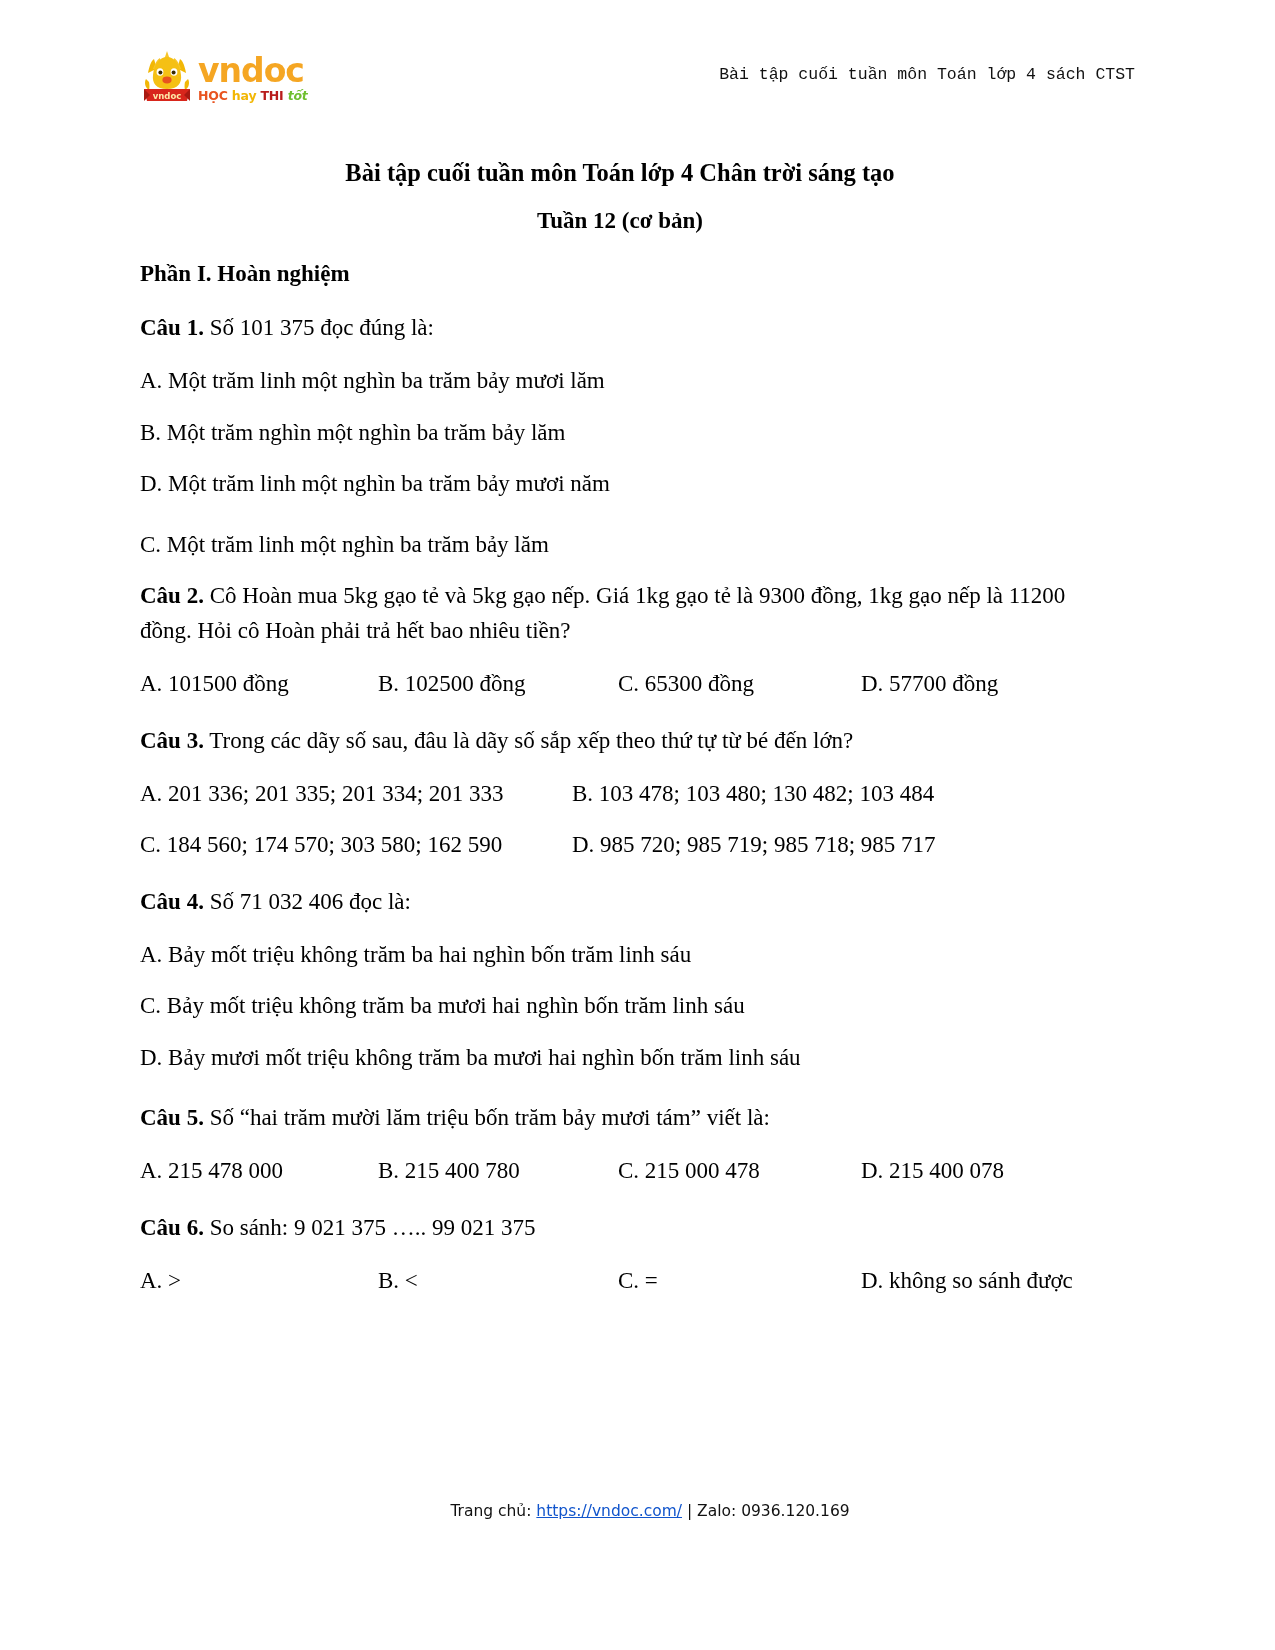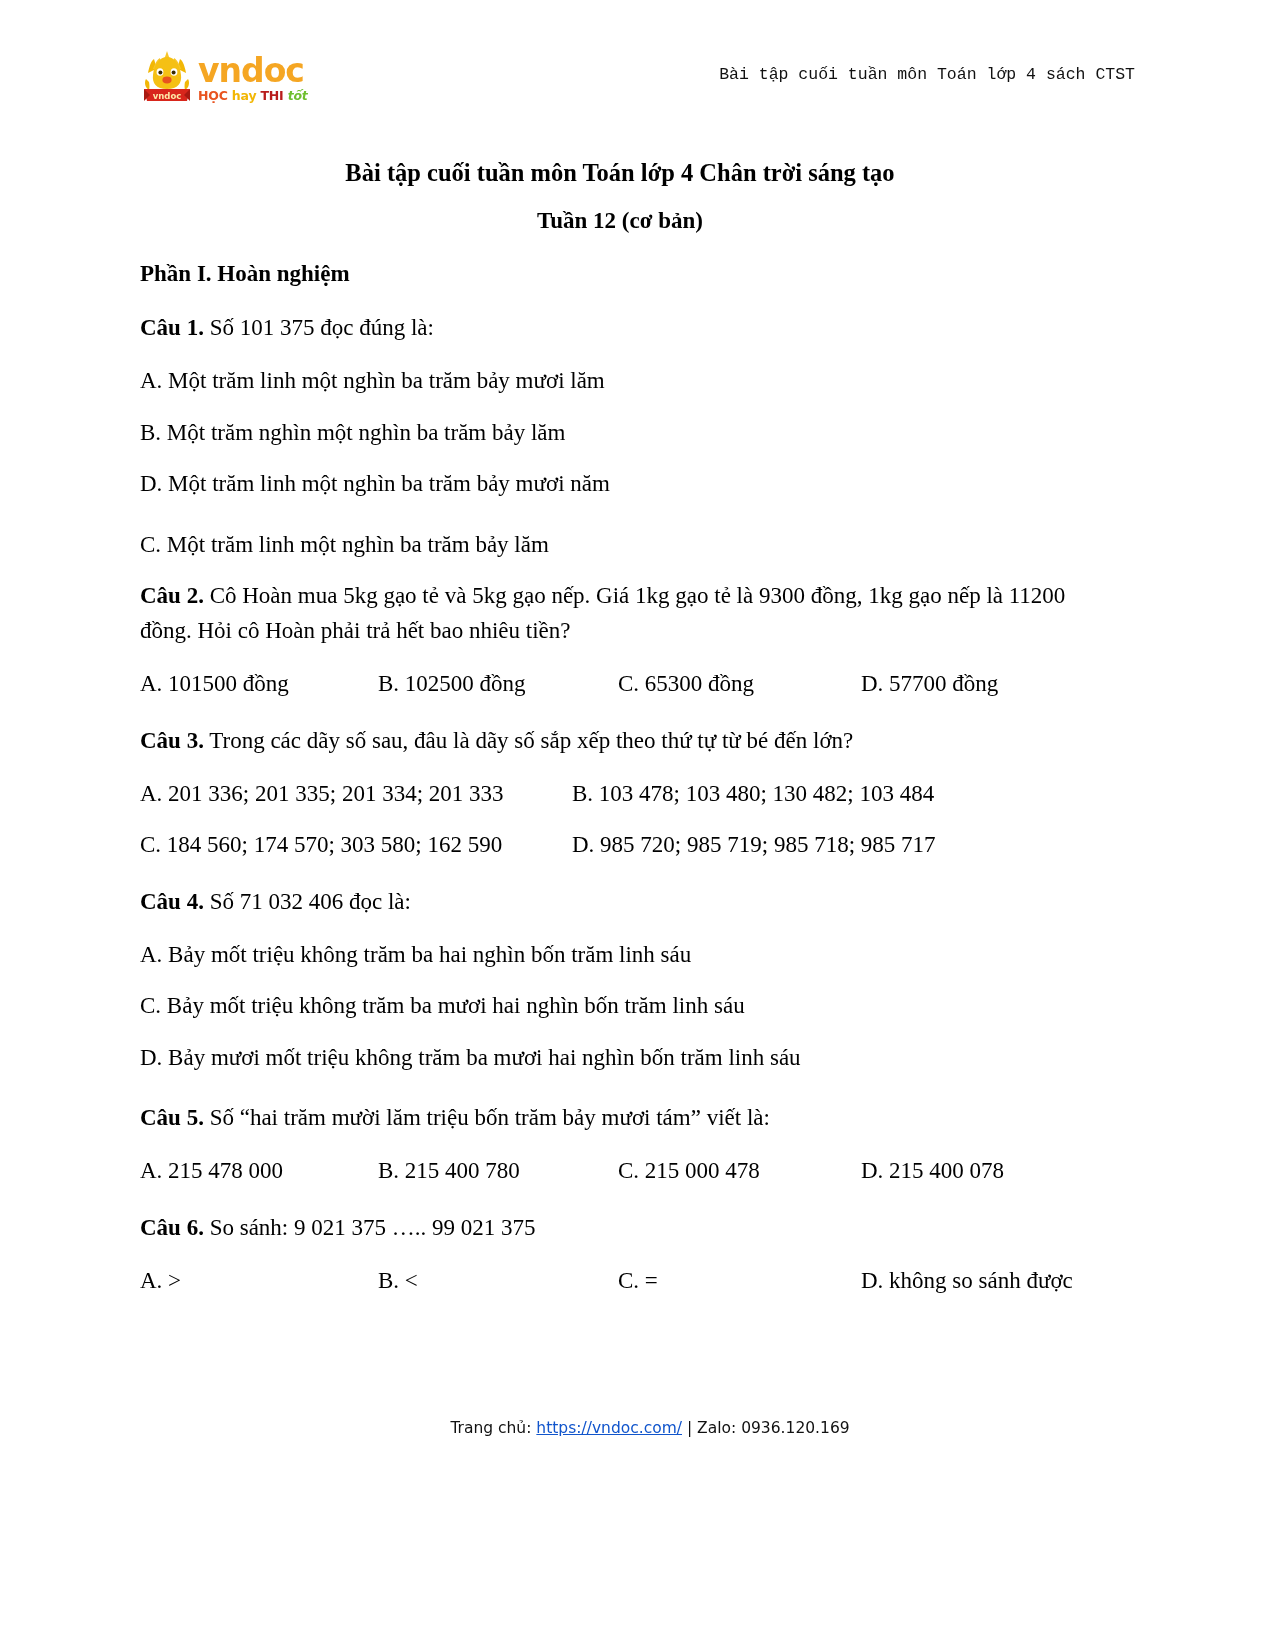--- a/index.html
+++ b/index.html
@@ -130,21 +130,21 @@
   .w2a { width: 432px; }
 
   .gap-sm { margin-bottom: 22px; }
   .gap-md { margin-bottom: 26px; }
 
   
   .footer {
     position: absolute;
     left: 0;
     right: 0;
-    top: 1419px;
+    top: 1502px;
     text-align: center;
     font-family: "DejaVu Sans", sans-serif;
     font-size: 15.5px;
     color: #111111;
     padding-left: 25px;
   }
   .footer a {
     color: #1155CC;
     text-decoration: underline;
   }

